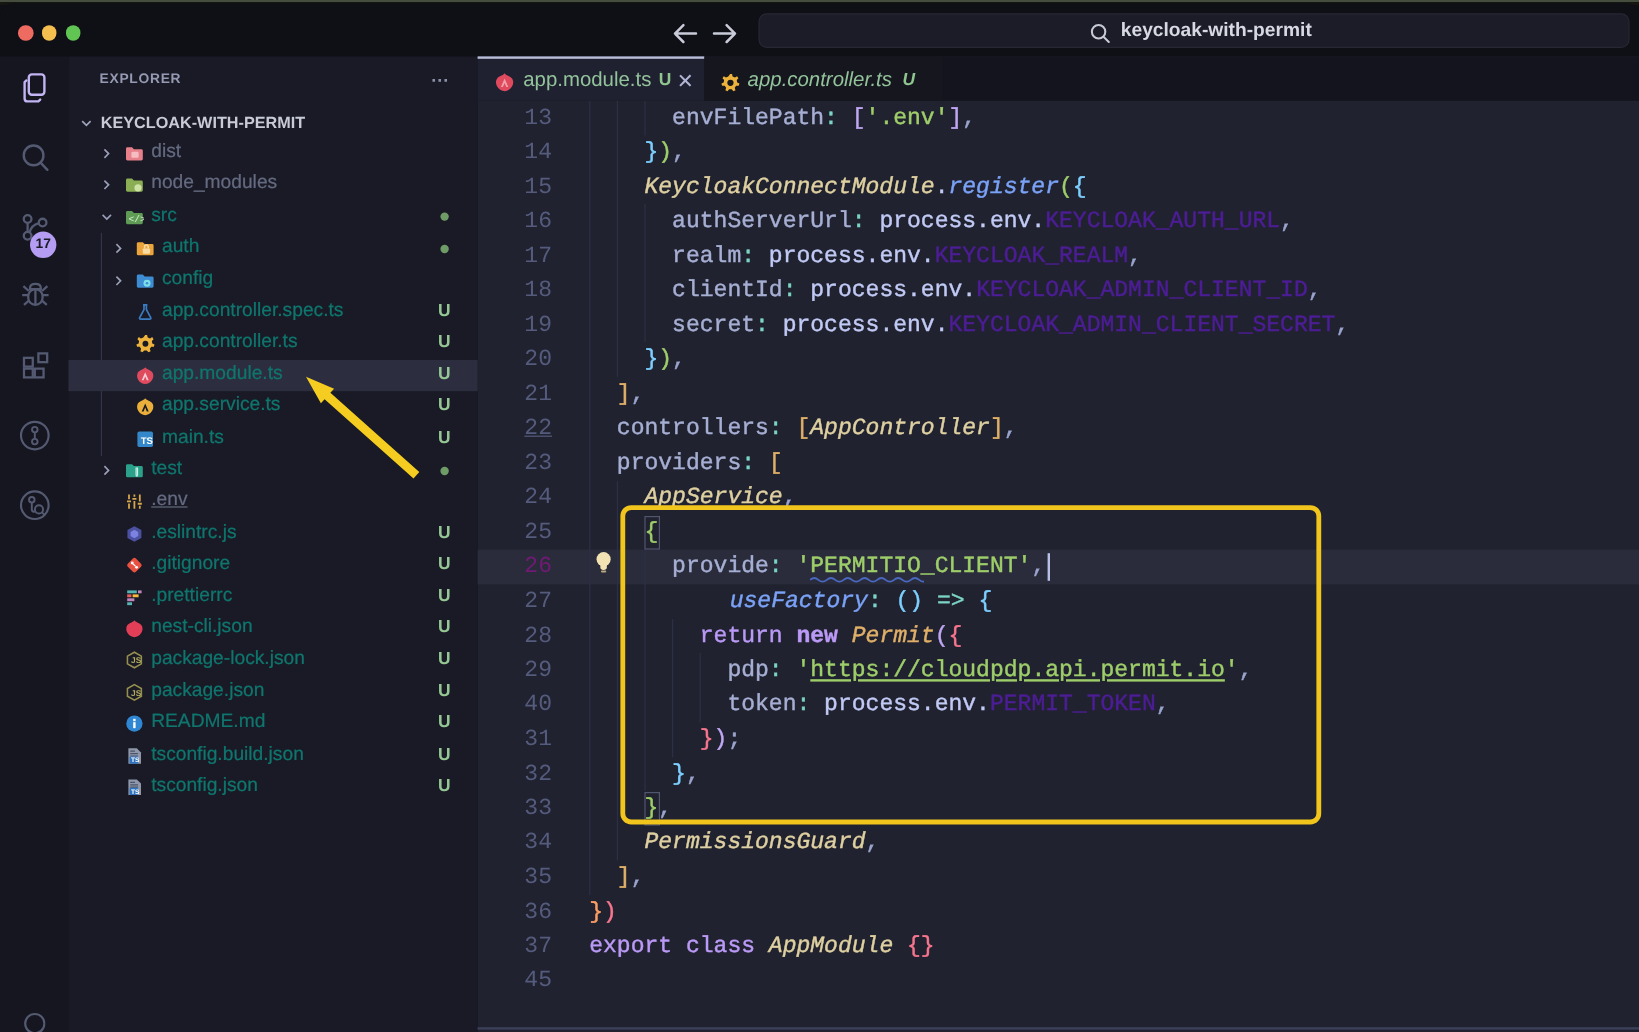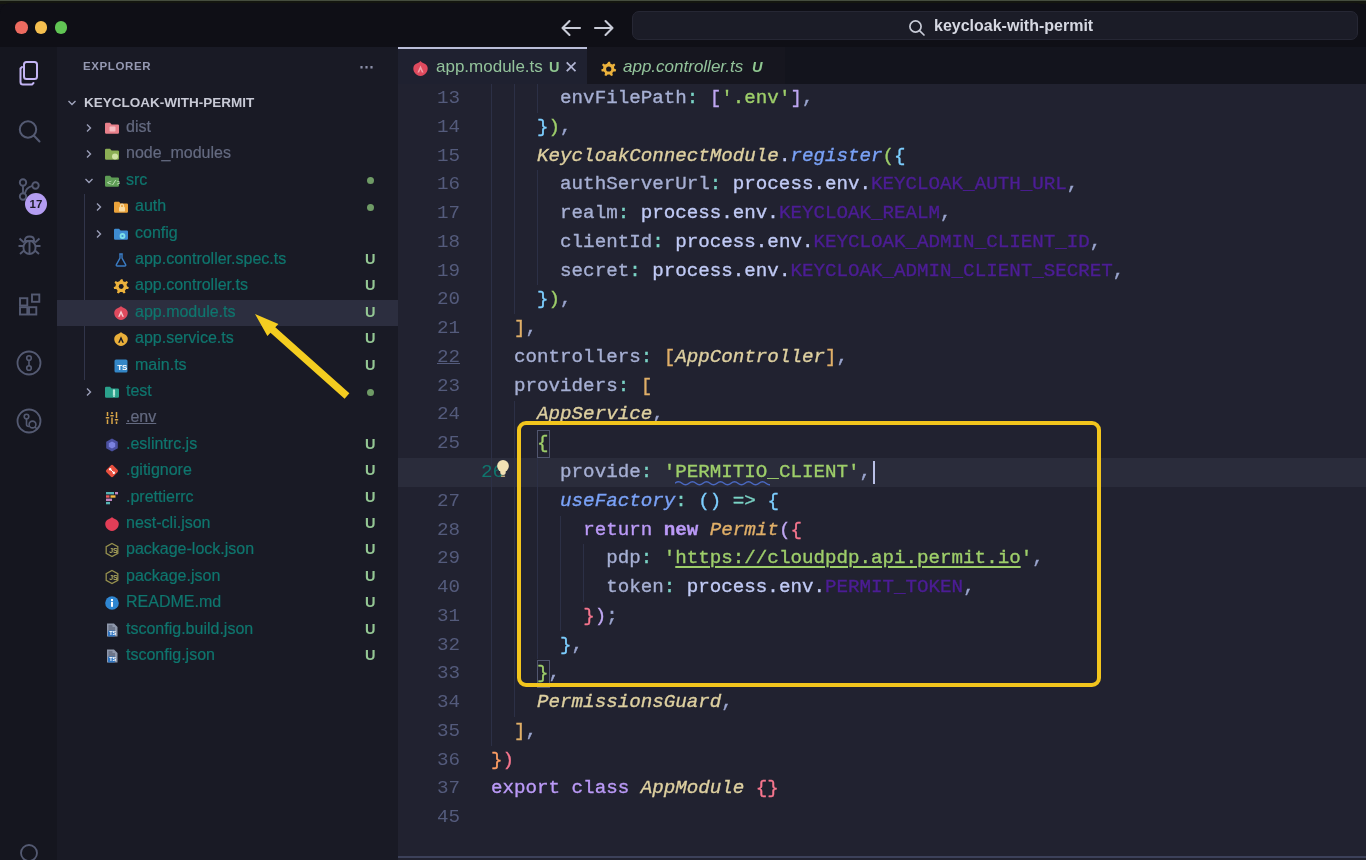--- a/index.html
+++ b/index.html
@@ -350,21 +350,21 @@
 <div class="num" style="top:170.31px;">16</div>
 <div class="num" style="top:199.08px;">17</div>
 <div class="num" style="top:227.85px;">18</div>
 <div class="num" style="top:256.62px;">19</div>
 <div class="num" style="top:285.39px;">20</div>
 <div class="num" style="top:314.16px;">21</div>
 <div class="num" style="top:342.93px;text-decoration:underline;">22</div>
 <div class="num" style="top:371.7px;">23</div>
 <div class="num" style="top:400.47px;">24</div>
 <div class="num" style="top:429.24px;">25</div>
-<div class="num" style="top:458.01px;color:#0f766e;margin-left:44px;">26</div>
+<div class="num" style="top:458.01px;color:#701a75;">26</div>
 <div class="num" style="top:486.78px;">27</div>
 <div class="num" style="top:515.55px;">28</div>
 <div class="num" style="top:544.32px;">29</div>
 <div class="num" style="top:573.09px;">40</div>
 <div class="num" style="top:601.86px;">31</div>
 <div class="num" style="top:630.63px;">32</div>
 <div class="num" style="top:659.4px;">33</div>
 <div class="num" style="top:688.17px;">34</div>
 <div class="num" style="top:716.94px;">35</div>
 <div class="num" style="top:745.71px;">36</div>
@@ -377,21 +377,21 @@
 <div class="codeline" style="top:199.08px;">      <span class="k">realm</span><span class="c">:</span> <span class="w">process.env.</span><span class="o">KEYCLOAK_REALM</span><span class="p">,</span></div>
 <div class="codeline" style="top:227.85px;">      <span class="k">clientId</span><span class="c">:</span> <span class="w">process.env.</span><span class="o">KEYCLOAK_ADMIN_CLIENT_ID</span><span class="p">,</span></div>
 <div class="codeline" style="top:256.62px;">      <span class="k">secret</span><span class="c">:</span> <span class="w">process.env.</span><span class="o">KEYCLOAK_ADMIN_CLIENT_SECRET</span><span class="p">,</span></div>
 <div class="codeline" style="top:285.39px;">    <span class="b5">}</span><span class="b4">)</span><span class="p">,</span></div>
 <div class="codeline" style="top:314.16px;">  <span class="b3">]</span><span class="p">,</span></div>
 <div class="codeline" style="top:342.93px;">  <span class="k">controllers</span><span class="c">:</span> <span class="b3">[</span><span class="cl it">AppController</span><span class="b3">]</span><span class="p">,</span></div>
 <div class="codeline" style="top:371.7px;">  <span class="k">providers</span><span class="c">:</span> <span class="b3">[</span></div>
 <div class="codeline" style="top:400.47px;">    <span class="cl it">AppService</span><span class="p">,</span></div>
 <div class="codeline" style="top:429.24px;">    <span class="b4">{</span></div>
 <div class="codeline" style="top:458.01px;">      <span class="k">provide</span><span class="c">:</span> <span class="s">'PERMITIO_CLIENT'</span><span class="p">,</span></div>
-<div class="codeline" style="top:486.78px;">      <span class="fn it">useFactory</span><span class="c">:</span> <span class="b5">()</span> <span class="c">=&gt;</span> <span class="b5">{</span></div>
+<div class="codeline" style="top:486.78px;padding-left:48px;">      <span class="fn it">useFactory</span><span class="c">:</span> <span class="b5">()</span> <span class="c">=&gt;</span> <span class="b5">{</span></div>
 <div class="codeline" style="top:515.55px;">        <span class="kw">return</span> <span class="kw" style="font-weight:bold;">new</span> <span class="gold it">Permit</span><span class="b6">(</span><span class="b1">{</span></div>
 <div class="codeline" style="top:544.32px;">          <span class="k">pdp</span><span class="c">:</span> <span class="s">'<span class="url">https://cloudpdp.api.permit.io</span>'</span><span class="p">,</span></div>
 <div class="codeline" style="top:573.09px;">          <span class="k">token</span><span class="c">:</span> <span class="w">process.env.</span><span class="o">PERMIT_TOKEN</span><span class="p">,</span></div>
 <div class="codeline" style="top:601.86px;">        <span class="b1">}</span><span class="b6">)</span><span class="p">;</span></div>
 <div class="codeline" style="top:630.63px;">      <span class="b5">}</span><span class="p">,</span></div>
 <div class="codeline" style="top:659.4px;">    <span class="b4">}</span><span class="p">,</span></div>
 <div class="codeline" style="top:688.17px;">    <span class="cl it">PermissionsGuard</span><span class="p">,</span></div>
 <div class="codeline" style="top:716.94px;">  <span class="b3">]</span><span class="p">,</span></div>
 <div class="codeline" style="top:745.71px;"><span class="b2">}</span><span class="b1">)</span></div>
 <div class="codeline" style="top:774.48px;"><span class="kw">export</span> <span class="kw">class</span> <span class="cl it">AppModule</span> <span class="b1">{}</span></div>

